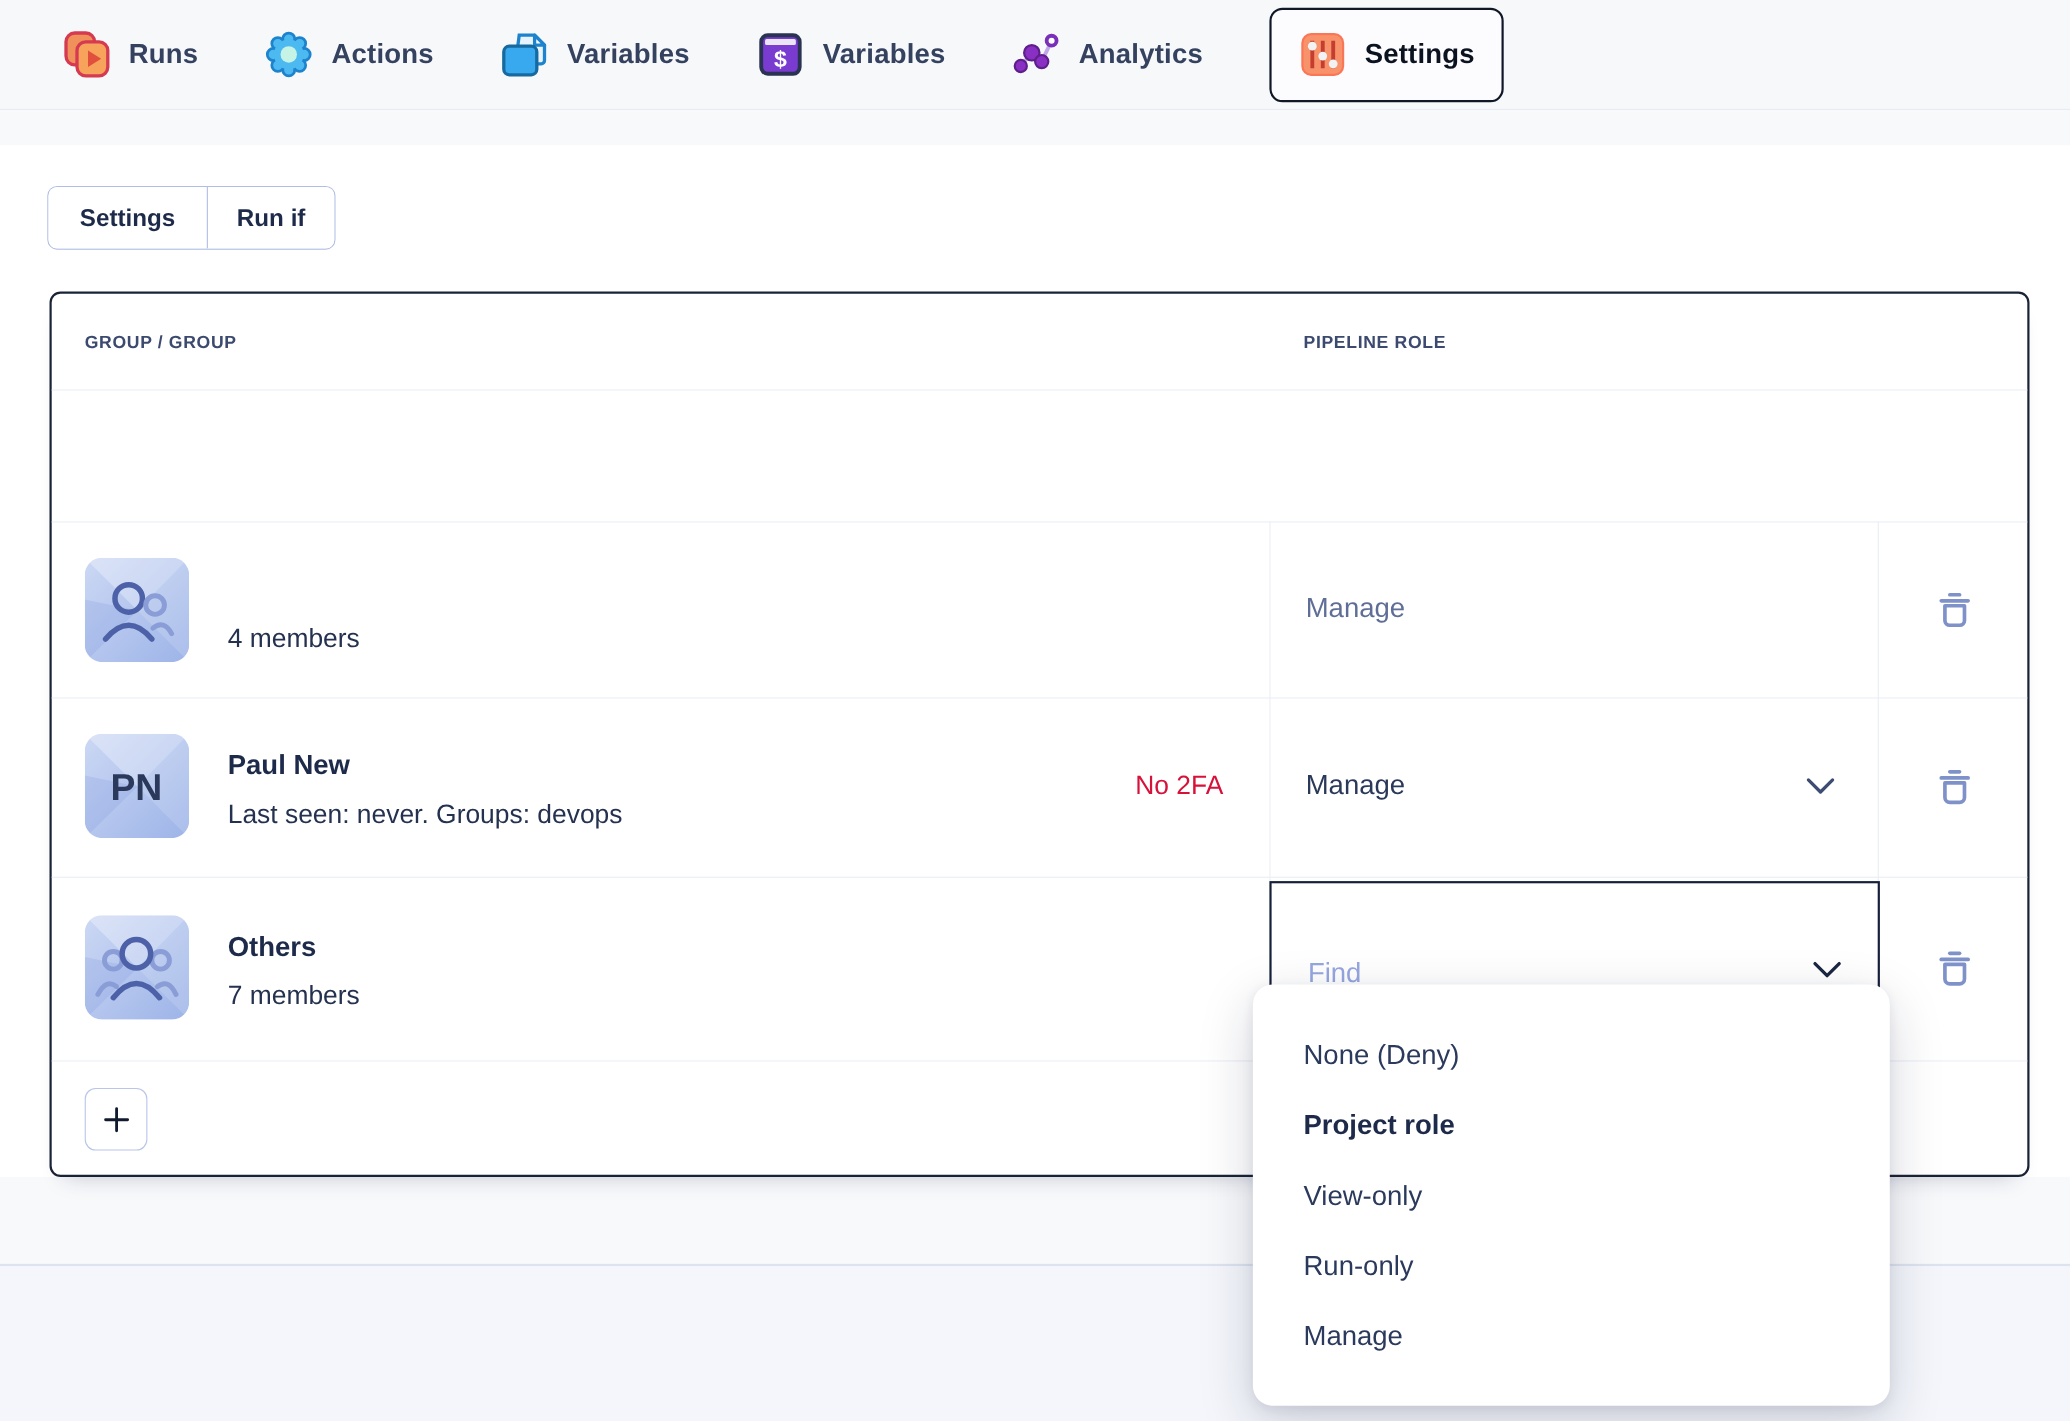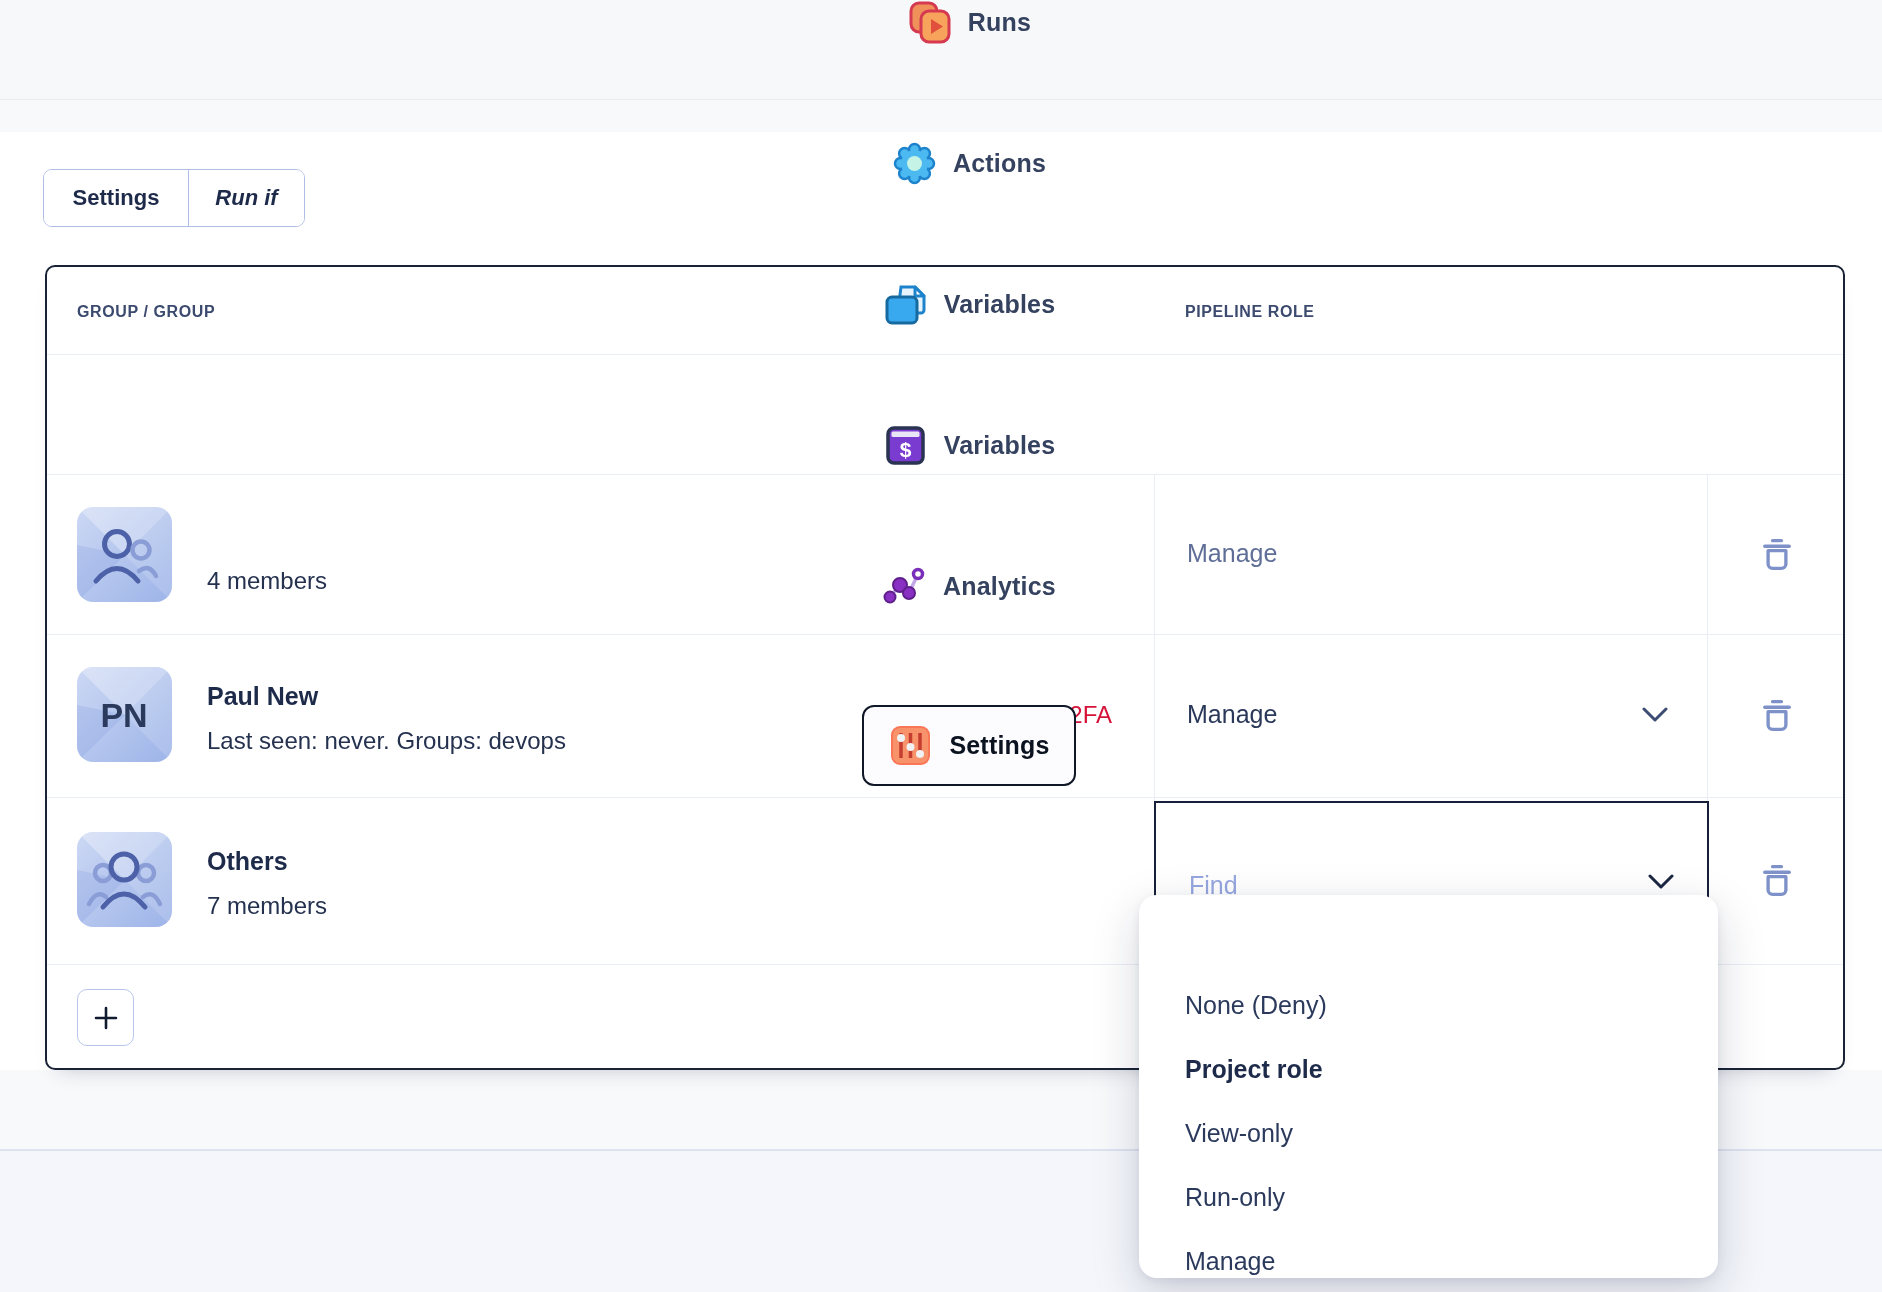--- a/index.html
+++ b/index.html
@@ -13,42 +13,42 @@
   }
   
   .content-panel { position:absolute; left:0; top:132px; width:1882px; height:938px; background:#ffffff; }
   .footer-divider { position:absolute; left:0; top:1149px; width:1882px; height:2px; background:#dde3ef; }
   .footer-band { position:absolute; left:0; top:1151px; width:1882px; height:141px; background:#f4f6fb; }
 
   
   .topbar {
     position:absolute; left:0; top:0; width:1882px; height:100px;
     background:#f7f8fa; border-bottom:1px solid #e8ebf2;
-    display:flex; align-items:center; padding-left:56px; gap:96px; z-index:20;flex-direction:column;
+    display:flex; align-items:center; padding-left:56px; gap:60px; z-index:20;
   }
   .nav-item { display:flex; align-items:center; gap:16px; cursor:pointer; }
   .nav-item .nav-label { font-size:25px; font-weight:700; color:#35425f; letter-spacing:.2px; }
   .nav-item.active {
     border:2.5px solid #101828; border-radius:12px; background:#fcfcfe;
     padding:16px 24px; height:86px;
   }
   .nav-item.active .nav-label { color:#0b1220; }
   .nav-icon { width:45px; height:45px; display:block; flex:0 0 45px; }
 
   
   .subtabs {
     position:absolute; left:43px; top:169px; height:58px; display:flex;
     border:1.5px solid #b0bde5; border-radius:9px; overflow:hidden; background:#ffffff; z-index:15;
   }
   .subtab {
     display:flex; align-items:center; justify-content:center;
     font-size:22px; font-weight:600; color:#1d2a49; cursor:pointer; background:#ffffff;
   }
   .subtab + .subtab { border-left:1.5px solid #b0bde5; }
-  .subtab.w1 { width:144px; } .subtab.w2 { width:116px;font-style:italic; } .subtab.w3 { width:189px; }
+  .subtab.w1 { width:144px; } .subtab.w2 { width:116px; } .subtab.w3 { width:189px; }
   .subtab.active { background:#edf1f9; }
 
   
   .perm-table {
     position:absolute; left:45px; top:265px; width:1800px; height:805px;
     background:#ffffff; border:2px solid #1a2336; border-radius:10px; z-index:5;
     box-shadow:0 12px 20px -14px rgba(30,40,70,.28);
   }
   .col-header { position:absolute; font-size:16px; font-weight:700; color:#3b4a6e; letter-spacing:.6px; top:36px; }
   .ch-left  { left:30px; }
@@ -99,21 +99,21 @@
   }
 
   
   .role-menu {
     position:absolute; left:1139px; top:895px; width:579px; height:383px;
     background:#ffffff; border-radius:18px; z-index:50;
     box-shadow:0 16px 48px rgba(20,30,60,.18), 0 3px 10px rgba(20,30,60,.08);
   }
   .menu-item {
     position:absolute; left:46px; height:32px; line-height:32px;
-    font-size:25px; color:#2b3a5c; cursor:pointer; white-space:nowrap;margin-top:46px;
+    font-size:25px; color:#2b3a5c; cursor:pointer; white-space:nowrap;
   }
   .menu-item.bold { font-weight:700; color:#1d2a49; }
   .mi1{top:48px;} .mi2{top:112px;} .mi3{top:176px;} .mi4{top:240px;} .mi5{top:304px;}
 </style>
 </head>
 <body>
 
 <svg width="0" height="0" style="position:absolute">
   <defs>
     <linearGradient id="avGrad" x1="0" y1="0" x2="1" y2="1">

